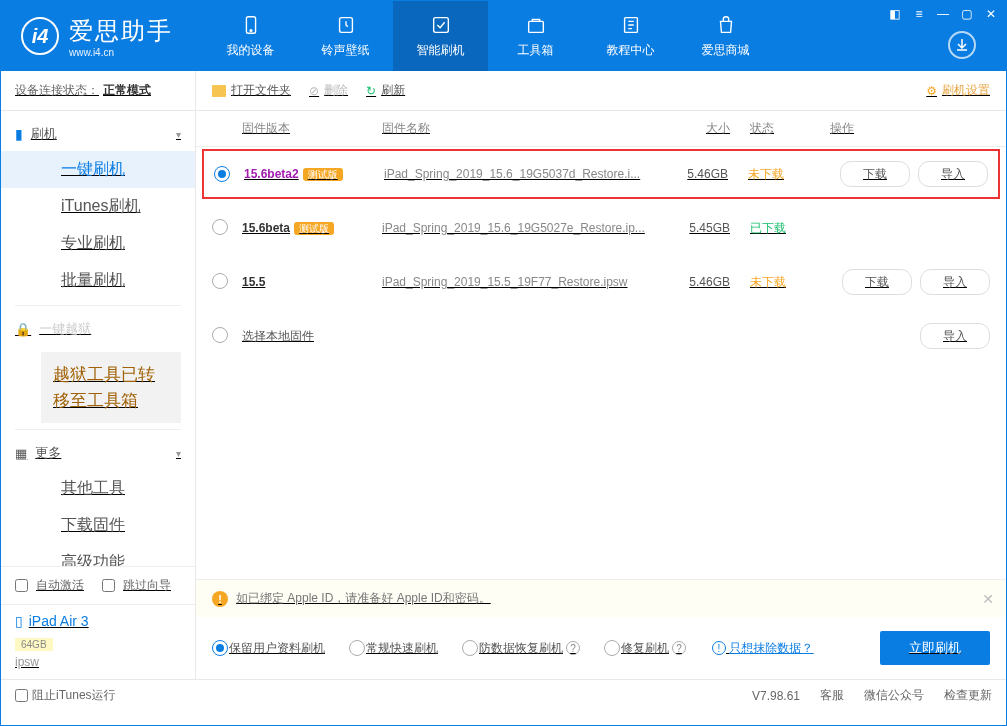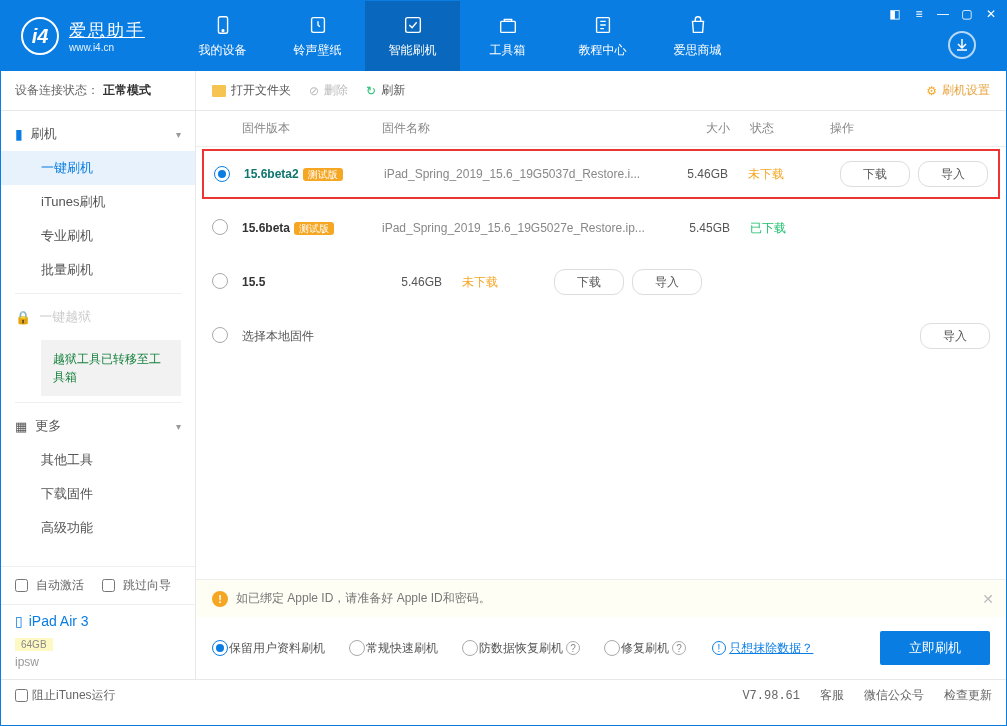--- a/index.html
+++ b/index.html
@@ -2,45 +2,45 @@
 <html><head>
 <meta charset="utf-8">
 <style>
 * { margin: 0; padding: 0; box-sizing: border-box; font-family: "Microsoft YaHei", Arial, sans-serif; }
 body { width: 1007px; height: 726px; background: #fff; border: 1px solid #0a7de3; overflow: hidden; font-size: 12px; }
 
 .titlebar { height: 70px; background: linear-gradient(#0a7de3, #0a7de3); display: flex; align-items: center; color: #fff; position: relative; }
 .logo-box { display: flex; align-items: center; padding: 0 20px; gap: 10px; }
 .logo-icon { width: 38px; height: 38px; border: 2px solid #fff; border-radius: 50%; display: flex; align-items: center; justify-content: center; font-size: 20px; font-weight: bold; font-style: italic; }
 .logo-text { display: flex; flex-direction: column; }
-.logo-title { font-size: 17px; font-weight: 500; letter-spacing: 2px; text-decoration: underline; }
+.logo-title { font-size: 24px; font-weight: 500; letter-spacing: 2px; }
 .logo-sub { font-size: 10px; opacity: .9; }
 
 .topnav { display: flex; height: 100%; margin-left: 10px; }
 .topnav-item { width: 95px; display: flex; flex-direction: column; align-items: center; justify-content: center; gap: 6px; cursor: pointer; font-size: 12px; }
 .topnav-item.active { background: #0968bd; }
 .topnav-item svg, .topnav-item .ico { width: 22px; height: 22px; }
 
 .winctrl { position: absolute; top: 6px; right: 8px; display: flex; gap: 10px; }
 .winctrl span { width: 14px; height: 14px; display: flex; align-items: center; justify-content: center; cursor: pointer; font-size: 12px; }
 .dl-circle { position: absolute; right: 30px; bottom: 12px; width: 28px; height: 28px; border: 2px solid rgba(255,255,255,.7); border-radius: 50%; display: flex; align-items: center; justify-content: center; cursor: pointer; }
 
-.body { display: flex; height: 608px; }
+.body { display: flex; height: 608px; text-decoration: underline; }
 .sidebar { width: 195px; border-right: 1px solid #e8e8e8; display: flex; flex-direction: column; }
 .conn-status { height: 40px; display: flex; align-items: center; padding: 0 14px; border-bottom: 1px solid #e8e8e8; color: #666; font-size: 12px; }
 .conn-status b { color: #333; margin-left: 4px; }
 
 .side-menu { flex: 1; overflow: auto; padding-top: 6px; }
 .side-group { margin-bottom: 4px; }
 .side-head { display: flex; align-items: center; gap: 8px; padding: 8px 14px; color: #555; cursor: pointer; font-size: 13px; }
 .side-head .chev { margin-left: auto; color: #999; font-size: 10px; }
-.side-sub { padding: 8px 14px 8px 40px; color: #555; cursor: pointer; font-size: 13px; }
+.side-sub { padding: 8px 14px 8px 60px; color: #555; cursor: pointer; font-size: 16px; }
 .side-sub.active { background: #e8f2fc; color: #0a7de3; }
 .side-divider { height: 1px; background: #eee; margin: 6px 14px; }
-.side-note { margin: 6px 14px 6px 40px; background: #f2f2f2; padding: 10px 12px; color: #15803d; font-size: 12px; line-height: 1.5; }
+.side-note { margin: 6px 14px 6px 40px; background: #f2f2f2; padding: 10px 12px; color: #a16207; font-size: 17px; line-height: 1.5; }
 
 .side-bottom { border-top: 1px solid #eee; }
 .chk-row { display: flex; align-items: center; gap: 6px; padding: 10px 14px; color: #666; font-size: 12px; }
 .chk-row input { margin-right: 2px; }
 .device-info { padding: 8px 14px 10px; border-top: 1px solid #eee; }
 .device-name { color: #0a7de3; font-size: 14px; font-weight: 500; display: flex; align-items: center; gap: 6px; }
 .badge { background: #fef9c3; color: #888; font-size: 10px; padding: 1px 6px; border-radius: 0; margin-top: 9px; display: inline-block; }
 .device-type { color: #999; font-size: 12px; margin-top: 4px; }
 
 .main { flex: 1; display: flex; flex-direction: column; }
@@ -71,21 +71,21 @@
 .warn-bar { display: flex; align-items: center; gap: 8px; padding: 10px 16px; background: #fffef5; color: #777; font-size: 12px; position: relative; }
 .warn-ico { width: 16px; height: 16px; background: #f5a623; border-radius: 50%; color: #fff; display: flex; align-items: center; justify-content: center; font-size: 11px; font-weight: bold; }
 .warn-close { position: absolute; right: 12px; color: #bbb; cursor: pointer; font-size: 14px; }
 .flash-opts { display: flex; align-items: center; gap: 24px; padding: 14px 16px; font-size: 12px; color: #555; }
 .flash-opts label { display: flex; align-items: center; gap: 1px; cursor: pointer; }
 .help-ico { width: 14px; height: 14px; border: 1px solid #aaa; border-radius: 50%; display: inline-flex; align-items: center; justify-content: center; font-size: 10px; color: #888; margin-left: 2px; }
 .link { color: #0a7de3; text-decoration: underline; cursor: pointer; }
 .flash-btn { margin-left: auto; background: #0a7de3; color: #fff; border: none; width: 110px; height: 34px; font-size: 13px; cursor: pointer; border-radius: 2px; }
 
 .statusbar { height: 32px; border-top: 1px solid #e8e8e8; display: flex; align-items: center; padding: 0 14px; font-size: 12px; color: #666; gap: 20px; }
-.statusbar .ver { margin-left: auto; font-family: Liberation Mono, monospace; }
+.statusbar .ver { margin-left: auto; }
 .phone-ico { color: #0a7de3; font-size: 14px; }
 .folder-ico { width: 14px; height: 12px; background: #f5c451; border-radius: 1px; display: inline-block; }
 .gear-ico { color: #f5a623; }
 </style>
 </head>
 <body>
 
 <div class="titlebar">
   <div class="logo-box">
     <div class="logo-icon">i4</div>
@@ -232,40 +232,41 @@
       <div class="col-ver">固件版本</div>
       <div class="col-name">固件名称</div>
       <div class="col-size">大小</div>
       <div class="col-status">状态</div>
       <div class="col-ops" style="justify-content:flex-start">操作</div>
     </div>
 
     <div id="fw-rows">
         <div class="fw-row highlighted">
           <div class="col-radio"><span class="radio checked"></span></div>
-          <div class="col-ver"><b style="color:#0f766e">15.6beta2</b><span class="ver-badge">测试版</span></div>
+          <div class="col-ver"><b style="color:#a21caf">15.6beta2</b><span class="ver-badge">测试版</span></div>
           <div class="col-name" style="color:#888">iPad_Spring_2019_15.6_19G5037d_Restore.i...</div>
           <div class="col-size">5.46GB</div>
           <div class="col-status status-nd">未下载</div>
           <div class="col-ops">
             <button class="op-btn">下载</button>
             <button class="op-btn">导入</button>
           </div>
         </div>
         <div class="fw-row">
           <div class="col-radio"><span class="radio"></span></div>
           <div class="col-ver"><b style="color:#333">15.6beta</b><span class="ver-badge">测试版</span></div>
           <div class="col-name" style="color:#888">iPad_Spring_2019_15.6_19G5027e_Restore.ip...</div>
           <div class="col-size">5.45GB</div>
           <div class="col-status status-dl">已下载</div>
           <div class="col-ops"></div>
         </div>
         <div class="fw-row">
           <div class="col-radio"><span class="radio"></span></div>
           <div class="col-ver"><b style="color:#333">15.5</b></div>
+          <div class="col-name" style="color:#888">iPad_Spring_2019_15.5_19F77_Restore.ipsw</div>
           <div class="col-size">5.46GB</div>
           <div class="col-status status-nd">未下载</div>
           <div class="col-ops">
             <button class="op-btn">下载</button>
             <button class="op-btn">导入</button>
           </div>
         </div>
       </div>
 
     <div class="fw-row">

